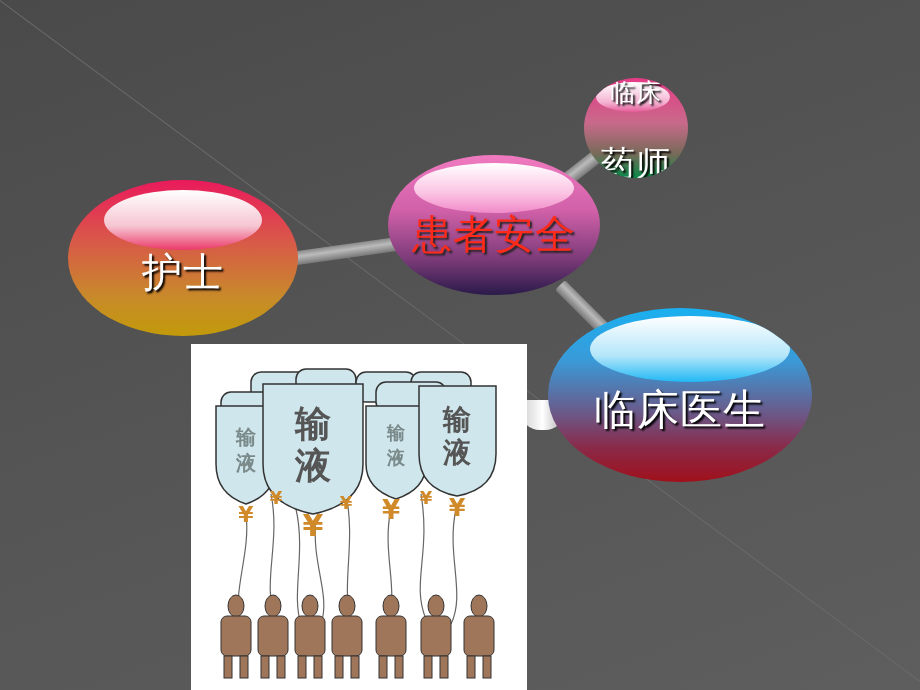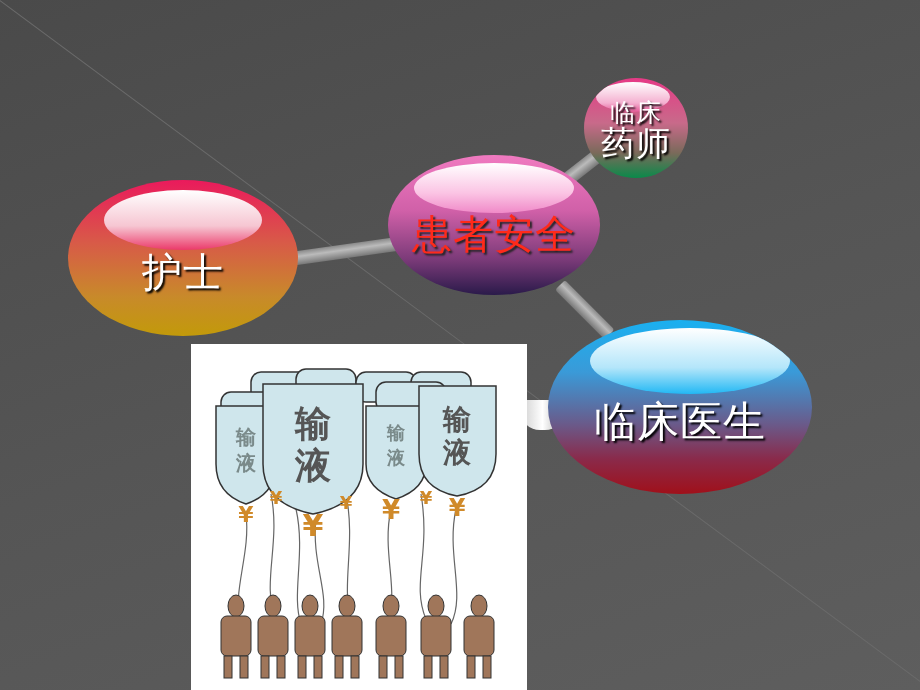--- a/index.html
+++ b/index.html
@@ -29,27 +29,27 @@
 <div class="bubble" style="left:68px;top:180px;width:230px;height:156px;background:linear-gradient(to bottom,#ea1a5c 0%,#d85a48 40%,#c88a2a 75%,#c29a0a 100%);">
   <div class="gloss" style="left:36px;top:10px;width:158px;height:60px;background:linear-gradient(to bottom,#fff 0%,#f6c6d2 60%,#eb3a6a 100%);"></div>
   <span class="label white" style="font-size:40px;margin-top:28px;">护士</span>
 </div>
 
 <div class="bubble" style="left:388px;top:155px;width:212px;height:140px;background:linear-gradient(to bottom,#f07ac0 0%,#d060a8 40%,#7a3a78 75%,#2a1a4a 100%);">
   <div class="gloss" style="left:26px;top:8px;width:160px;height:50px;background:linear-gradient(to bottom,#fff 0%,#fbc4e4 60%,#f08ac8 100%);"></div>
   <span class="label red" style="font-size:40px;margin-top:18px;">患者安全</span>
 </div>
 
-<div class="bubble" style="left:584px;top:78px;width:104px;height:100px;background:linear-gradient(to bottom,#e63a86 0%,#c86a8a 45%,#7a6a5a 75%,#0a8a4a 100%);flex-direction:column;">
+<div class="bubble" style="left:584px;top:78px;width:104px;height:100px;background:linear-gradient(to bottom,#e63a86 0%,#c86a8a 45%,#7a6a5a 75%,#0a8a4a 100%);flex-direction:column;justify-content:space-between;">
   <div class="gloss" style="left:12px;top:4px;width:74px;height:30px;background:linear-gradient(to bottom,#fff 0%,#f4b0d0 70%,#e65a98 100%);"></div>
   <span class="label white" style="font-size:25px;line-height:30px;">临床</span>
   <span class="label white" style="font-size:34px;line-height:30px;">药师</span>
 </div>
 
-<div class="bubble" style="left:548px;top:320px;width:264px;height:174px;background:linear-gradient(to bottom,#1ab0f0 0%,#3a9ad8 30%,#6a5a8a 60%,#8a2a4a 80%,#a0101a 100%);align-items:center;">
+<div class="bubble" style="left:548px;top:308px;width:264px;height:174px;background:linear-gradient(to bottom,#1ab0f0 0%,#3a9ad8 30%,#6a5a8a 60%,#8a2a4a 80%,#a0101a 100%);align-items:center;">
   <div class="gloss" style="left:42px;top:8px;width:200px;height:66px;background:linear-gradient(to bottom,#fff 0%,#b4e6fa 60%,#22b8f4 100%);"></div>
   <span class="label white" style="font-size:42px;margin-top:30px;">临床医生</span>
 </div>
 
 <div id="illustration">
   <svg width="336" height="346" viewBox="0 0 336 346">
 
     <g stroke="#666" stroke-width="1.2" fill="none">
       <path d="M55 170 C60 210 40 250 50 280"></path>
       <path d="M80 150 C90 200 70 240 85 275"></path>

